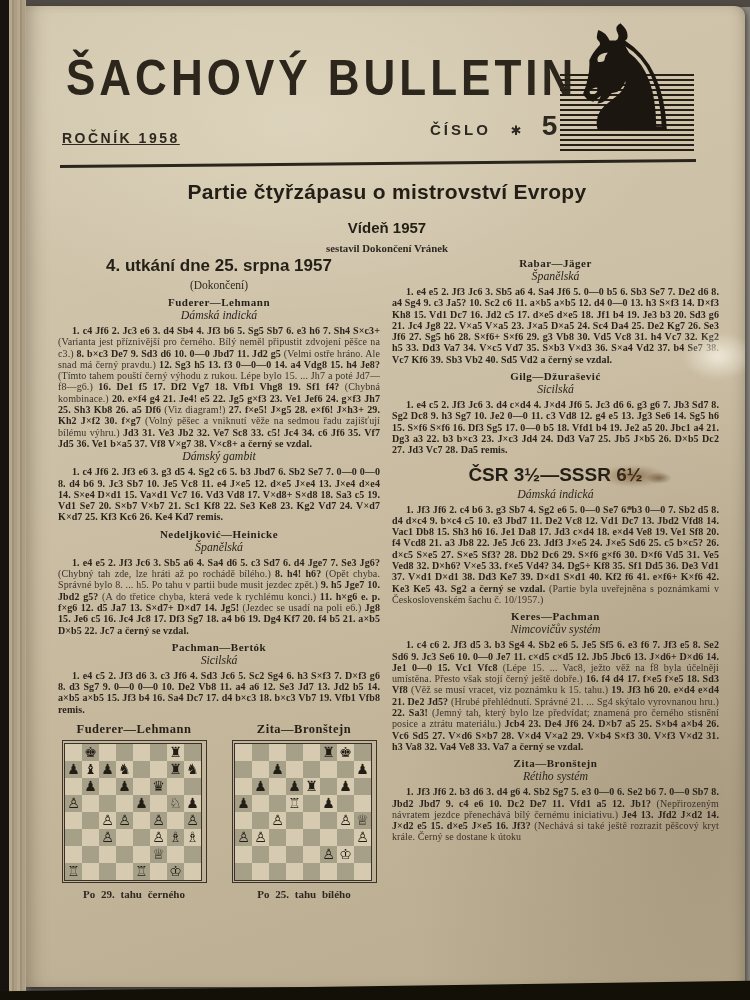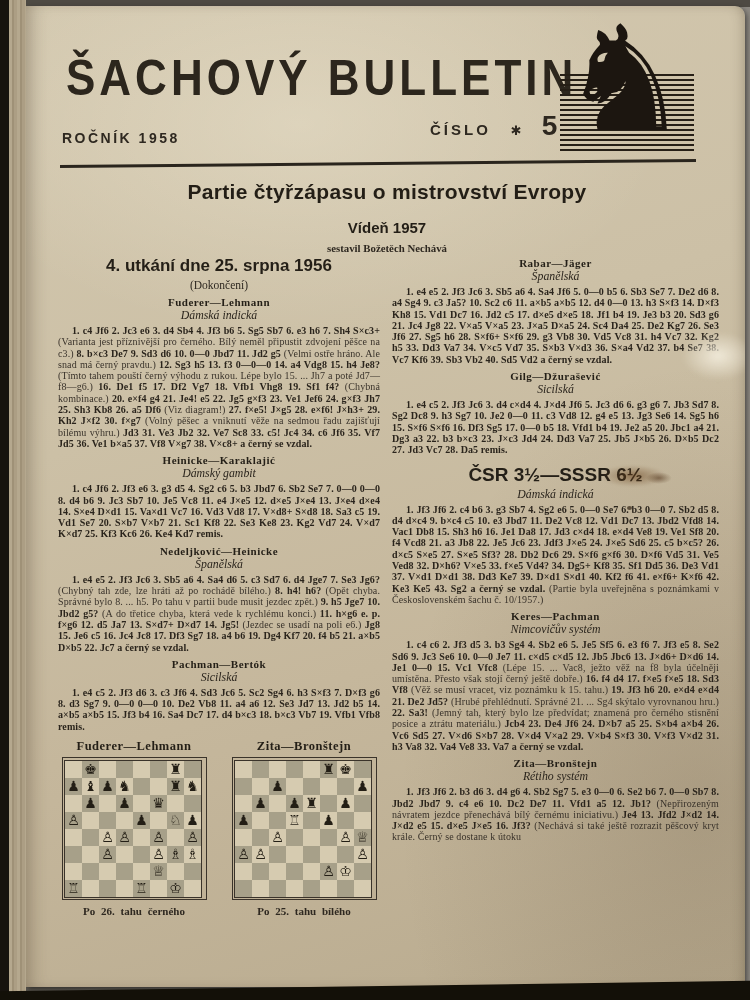--- a/index.html
+++ b/index.html
@@ -20,21 +20,21 @@
         radial-gradient(ellipse 420px 620px at 94% 82%,rgba(85,68,48,.20),transparent 72%),
         linear-gradient(163deg,#d3c8af 0%,#ccc0a6 38%,#c5b79c 64%,#b9ab8f 100%);
       box-shadow:inset 14px 0 20px -12px rgba(60,45,28,.4), inset -8px 0 14px -8px rgba(60,48,30,.35),
                  2px 2px 5px rgba(0,0,0,.45);
       color:#2a241c;}
   
   .masthead-title{position:absolute;left:40px;top:46px;margin:0;
       font-family:"Liberation Sans",sans-serif;font-weight:bold;font-size:44px;line-height:1;
       letter-spacing:4px;color:#2c261d;transform:scaleY(1.15);transform-origin:left top;white-space:nowrap;}
   .rocnik{position:absolute;left:36px;top:124px;font-family:"Liberation Sans",sans-serif;
-      font-weight:bold;font-size:14px;letter-spacing:2.5px;color:#2e2820;}
+      font-weight:bold;font-size:14px;letter-spacing:2.5px;color:#2e2820;text-decoration:underline;}
   .cislo{position:absolute;left:404px;top:104px;display:flex;align-items:baseline;gap:20px;
       font-family:"Liberation Sans",sans-serif;font-weight:bold;color:#2e2820;}
   .cislo .lbl{font-size:15px;letter-spacing:3px;}
   .cislo .star{font-size:13px;font-family:"DejaVu Sans",sans-serif;}
   .cislo .inum{font-size:28px;}
   .logo{position:absolute;left:528px;top:10px;width:142px;height:142px;}
   .logo .stripes{position:absolute;left:6px;right:2px;top:58px;bottom:4px;
       background:repeating-linear-gradient(180deg,#261f16 0 2px,transparent 2px 5px);}
   .logo .knight{position:absolute;left:50%;top:-10px;transform:translateX(-50%);
       font-family:"DejaVu Sans",sans-serif;font-size:146px;line-height:1;color:#1c1610;}
@@ -107,34 +107,33 @@
     </div>
     <div class="logo">
       <div class="stripes"></div>
       <span class="knight">♞</span>
     </div>
     <div class="rule"></div>
 
     <section class="title-block">
       <h2>Partie čtyřzápasu o mistrovství Evropy</h2>
       <h3>Vídeň 1957</h3>
-      <p class="credit">sestavil Božetěch Nechává</p>
+      <p class="credit">sestavil Dokončení Vránek</p>
     </section>
 
     <section class="col col-left">
-      <h2 class="sect">4. utkání dne 25. srpna 1956</h2>
+      <h2 class="sect">4. utkání dne 25. srpna 1957</h2>
       <div class="sect-sub">(Dokončení)</div>
       <div>
           <div class="game">
             <h3 class="game-head">Fuderer—Lehmann</h3>
             <div class="opening">Dámská indická</div>
             <p class="moves"><span class="mv">1. c4 Jf6 2. Jc3 e6 3. d4 Sb4 4. Jf3 b6 5. Sg5 Sb7 6. e3 h6 7. Sh4 S×c3+ </span><span class="cm">(Varianta jest příznivější pro černého. Bílý neměl připustit zdvojení pěšce na c3.) </span><span class="mv">8. b×c3 De7 9. Sd3 d6 10. 0—0 Jbd7 11. Jd2 g5 </span><span class="cm">(Velmi ostře hráno. Ale snad má černý pravdu.) </span><span class="mv">12. Sg3 h5 13. f3 0—0—0 14. a4 Vdg8 15. h4 Je8? </span><span class="cm">(Tímto tahem pouští černý výhodu z rukou. Lépe bylo 15. ... Jh7 a poté Jd7—f8—g6.) </span><span class="mv">16. De1 f5 17. Df2 Vg7 18. Vfb1 Vhg8 19. Sf1 f4? </span><span class="cm">(Chybná kombinace.) </span><span class="mv">20. e×f4 g4 21. Je4! e5 22. Jg5 g×f3 23. Ve1 Jef6 24. g×f3 Jh7 25. Sh3 Kb8 26. a5 Df6 </span><span class="cm">(Viz diagram!) </span><span class="mv">27. f×e5! J×g5 28. e×f6! J×h3+ 29. Kh2 J×f2 30. f×g7 </span><span class="cm">(Volný pěšec a vniknutí věže na sedmou řadu zajišťují bílému výhru.) </span><span class="mv">Jd3 31. Ve3 Jb2 32. Ve7 Sc8 33. c5! Jc4 34. c6 Jf6 35. Vf7 Jd5 36. Ve1 b×a5 37. Vf8 V×g7 38. V×c8+ a černý se vzdal.</span></p>
           </div>
           <div class="game">
-            <h3 class="game-head">Heinicke—Karaklajić</h3>
             <div class="opening">Dámský gambit</div>
             <p class="moves"><span class="mv">1. c4 Jf6 2. Jf3 e6 3. g3 d5 4. Sg2 c6 5. b3 Jbd7 6. Sb2 Se7 7. 0—0 0—0 8. d4 b6 9. Jc3 Sb7 10. Je5 Vc8 11. e4 J×e5 12. d×e5 J×e4 13. J×e4 d×e4 14. S×e4 D×d1 15. Va×d1 Vc7 16. Vd3 Vd8 17. V×d8+ S×d8 18. Sa3 c5 19. Vd1 Se7 20. S×b7 V×b7 21. Sc1 Kf8 22. Se3 Ke8 23. Kg2 Vd7 24. V×d7 K×d7 25. Kf3 Kc6 26. Ke4 Kd7 remis.</span></p>
           </div>
           <div class="game">
             <h3 class="game-head">Nedeljković—Heinicke</h3>
             <div class="opening">Španělská</div>
             <p class="moves"><span class="mv">1. e4 e5 2. Jf3 Jc6 3. Sb5 a6 4. Sa4 d6 5. c3 Sd7 6. d4 Jge7 7. Se3 Jg6? </span><span class="cm">(Chybný tah zde, lze hráti až po rochádě bílého.) </span><span class="mv">8. h4! h6? </span><span class="cm">(Opět chyba. Správné bylo 8. ... h5. Po tahu v partii bude musit jezdec zpět.) </span><span class="mv">9. h5 Jge7 10. Jbd2 g5? </span><span class="cm">(A do třetice chyba, která vede k rychlému konci.) </span><span class="mv">11. h×g6 e. p. f×g6 12. d5 Ja7 13. S×d7+ D×d7 14. Jg5! </span><span class="cm">(Jezdec se usadí na poli e6.) </span><span class="mv">Jg8 15. Je6 c5 16. Jc4 Jc8 17. Df3 Sg7 18. a4 b6 19. Dg4 Kf7 20. f4 b5 21. a×b5 D×b5 22. Jc7 a černý se vzdal.</span></p>
           </div>
           <div class="game">
             <h3 class="game-head">Pachman—Bertók</h3>
@@ -206,21 +205,21 @@
                 <div class="sq d">♖</div>
                 <div class="sq l"></div>
                 <div class="sq d"></div>
                 <div class="sq l"></div>
                 <div class="sq d">♖</div>
                 <div class="sq l"></div>
                 <div class="sq d">♔</div>
                 <div class="sq l"></div>
               </div>
             </div>
-            <div class="caption">Po 26. tahu černého</div>
+            <div class="caption">Po 29. tahu černého</div>
           </div>
           <div class="diagram">
             <h4>Zita—Bronštejn</h4>
             <div class="board-frame">
               <div class="board">
                 <div class="sq l"></div>
                 <div class="sq d"></div>
                 <div class="sq l"></div>
                 <div class="sq d"></div>
                 <div class="sq l"></div>

